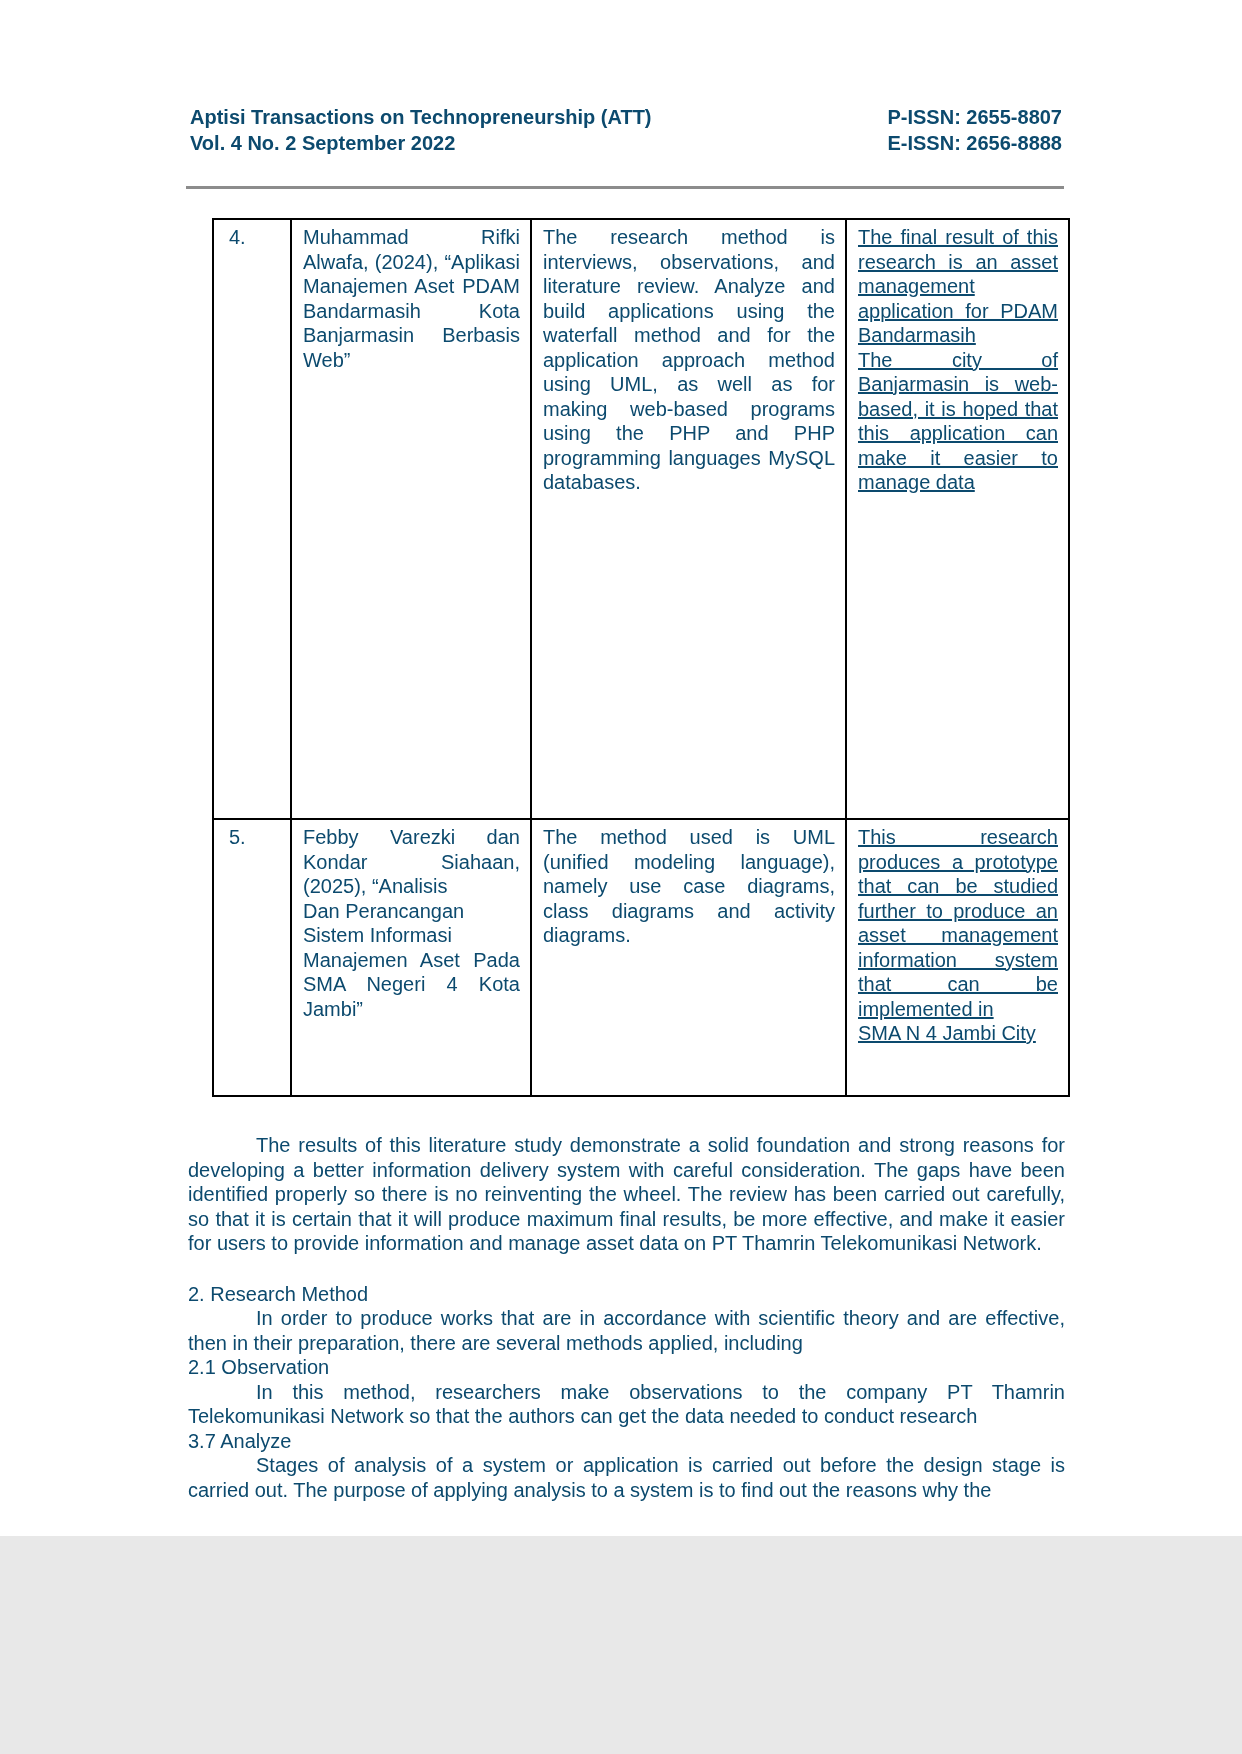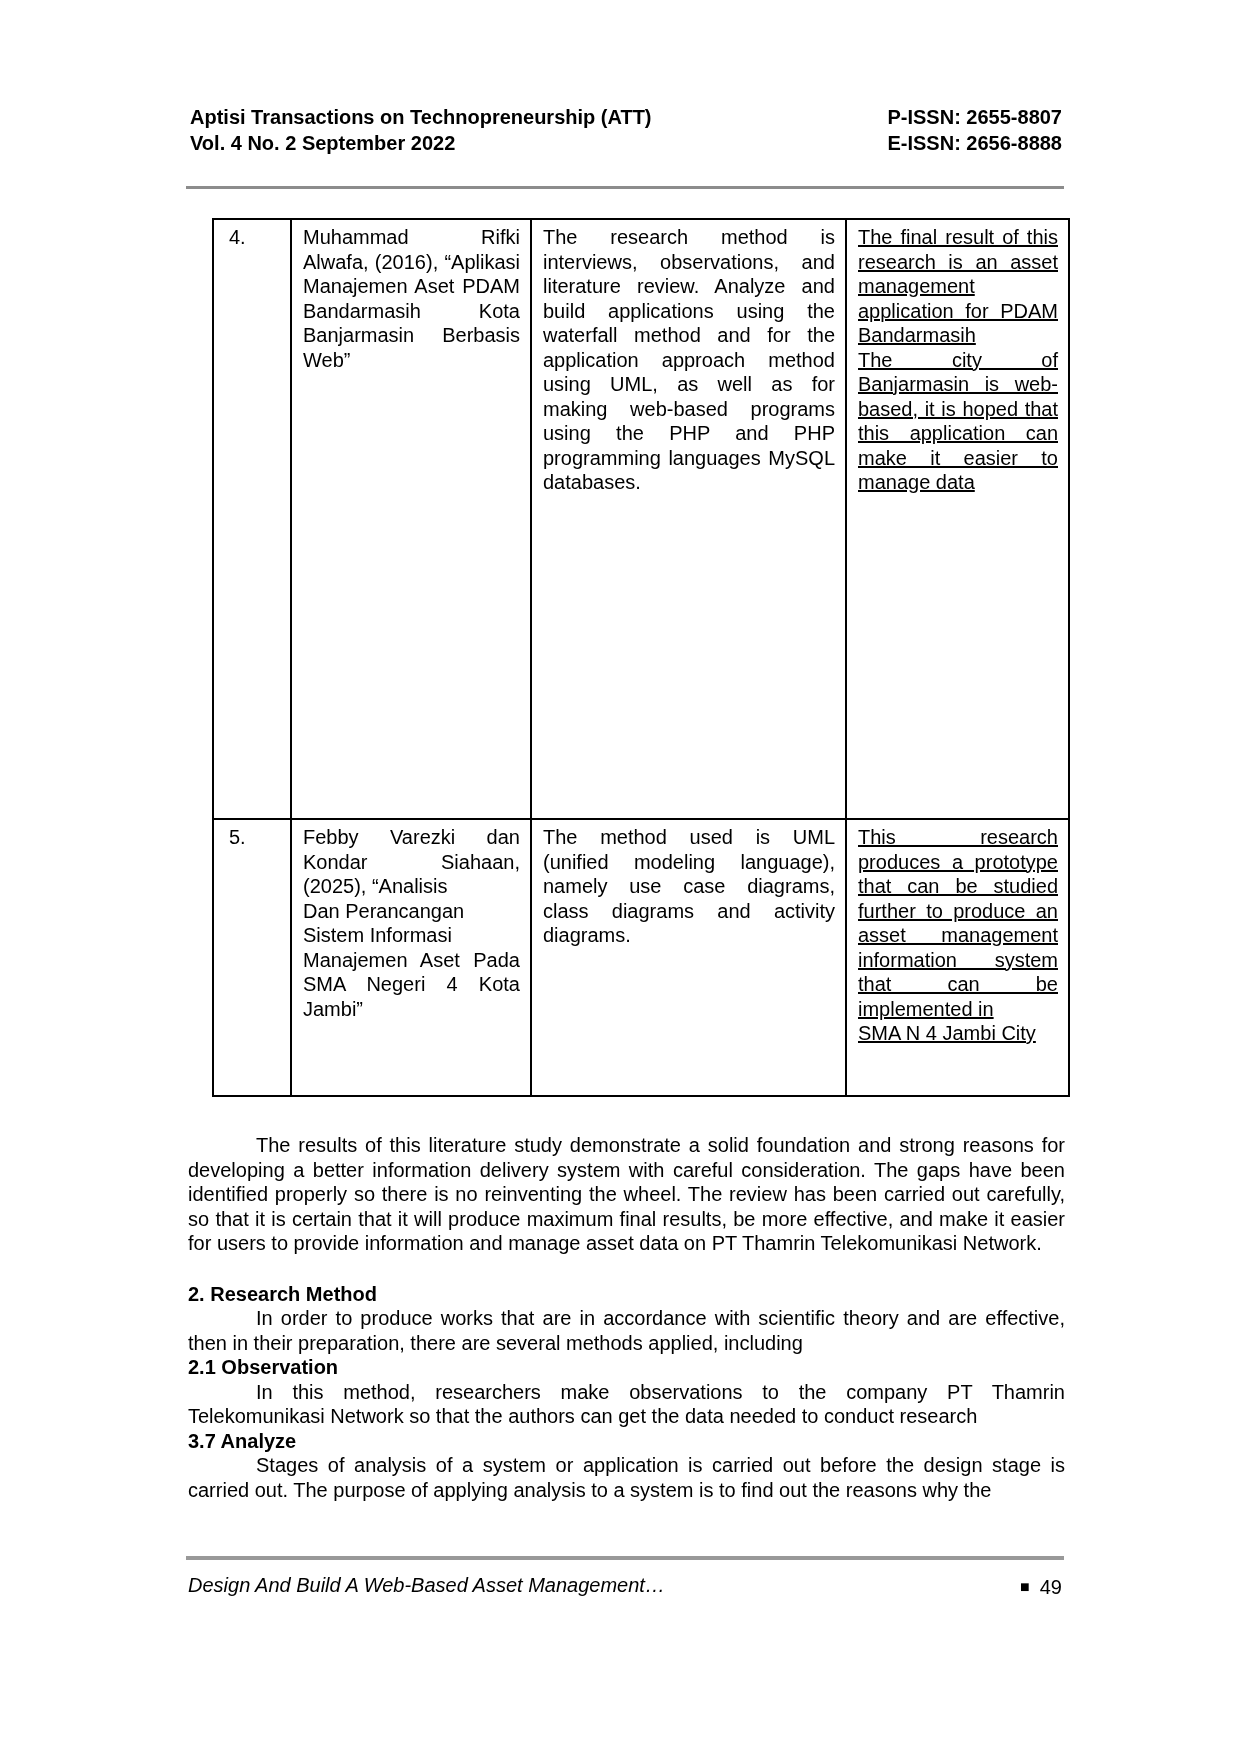--- a/index.html
+++ b/index.html
@@ -1,23 +1,23 @@
 <!DOCTYPE html>
 <html><head>
 <meta charset="utf-8">
 <style>
   * { box-sizing: border-box; }
   html, body { margin: 0; padding: 0; background: #e8e8e8; }
   .page {
     position: relative;
     width: 1242px;
-    height: 1754px;
+    height: 1536px;
     background: #ffffff;
     font-family: "Liberation Sans", "DejaVu Sans", sans-serif;
-    color: #000000;
+    color: #0c4a6e;
     margin: 0 auto;
     overflow: hidden;
   }
 
   
   .header {
     position: absolute;
     top: 104px;
     left: 190px;
     right: 180px;
@@ -71,21 +71,21 @@
     width: 877px;
     font-size: 20px;
     line-height: 24.5px;
     text-align: justify;
   }
   .body-text p { margin: 0; text-indent: 68px; }
   .body-text h3 {
     margin: 0;
     font-size: 20px;
     line-height: 24.5px;
-    font-weight: bold;
+    font-weight: normal;
     text-align: left;
   }
   .sec-gap { margin-top: 26px !important; }
 
   
   .footer-rule {
     position: absolute;
     top: 1556px;
     left: 186px;
     right: 178px;
@@ -121,21 +121,21 @@
       <div>P-ISSN: 2655-8807</div>
       <div>E-ISSN: 2656-8888</div>
     </div>
   </div>
   <div class="header-rule"></div>
 
   <table class="lit-table">
     <tbody>
       <tr class="row-4">
         <td class="col-no">4.</td>
-        <td class="col-citation">Muhammad Rifki Alwafa, (2016), “Aplikasi Manajemen Aset PDAM Bandarmasih Kota Banjarmasin Berbasis Web”</td>
+        <td class="col-citation">Muhammad Rifki Alwafa, (2024), “Aplikasi Manajemen Aset PDAM Bandarmasih Kota Banjarmasin Berbasis Web”</td>
         <td class="col-method">The research method is interviews, observations, and literature review. Analyze and build applications using the waterfall method and for the application approach method using UML, as well as for making web-based programs using the PHP and PHP programming languages MySQL databases.</td>
         <td class="col-result">The final result of this research is an asset management application for PDAM Bandarmasih
 The city of Banjarmasin is web-based, it is hoped that this application can make it easier to manage data</td>
       </tr>
       <tr class="row-5">
         <td class="col-no">5.</td>
         <td class="col-citation">Febby Varezki dan Kondar Siahaan, (2025), “Analisis
 Dan Perancangan
 Sistem Informasi
 Manajemen Aset Pada SMA Negeri 4 Kota Jambi”</td>

